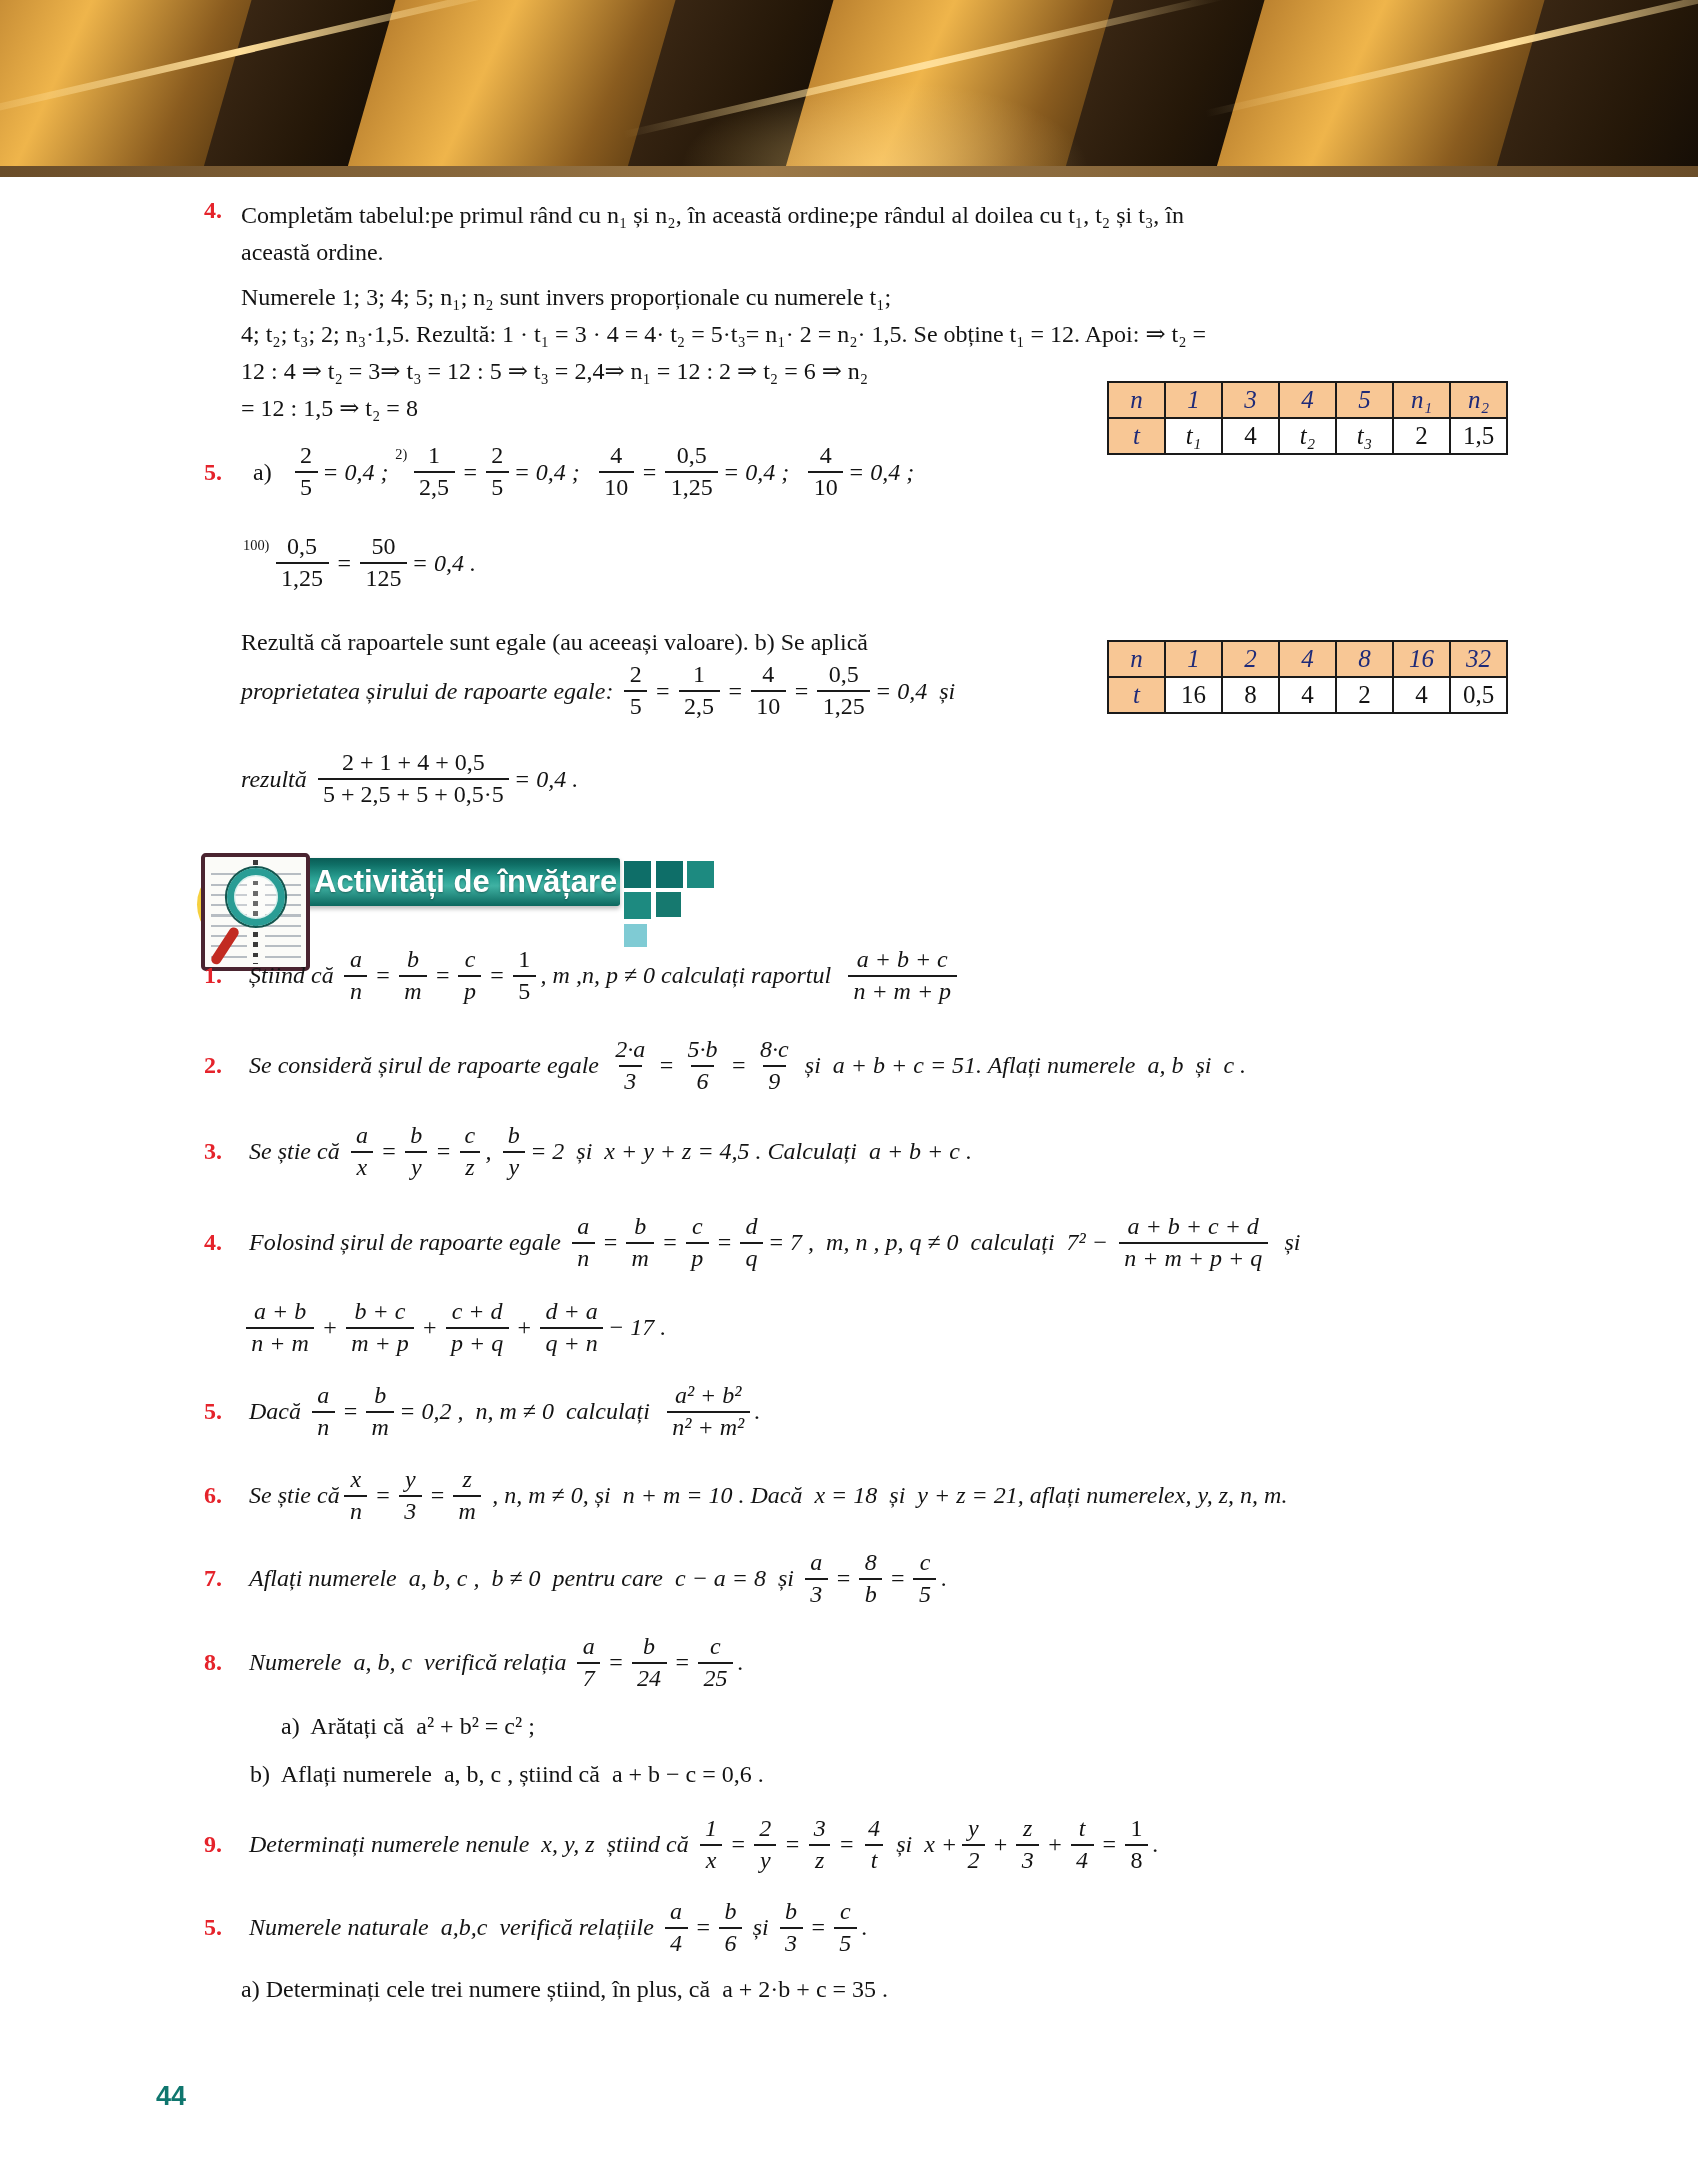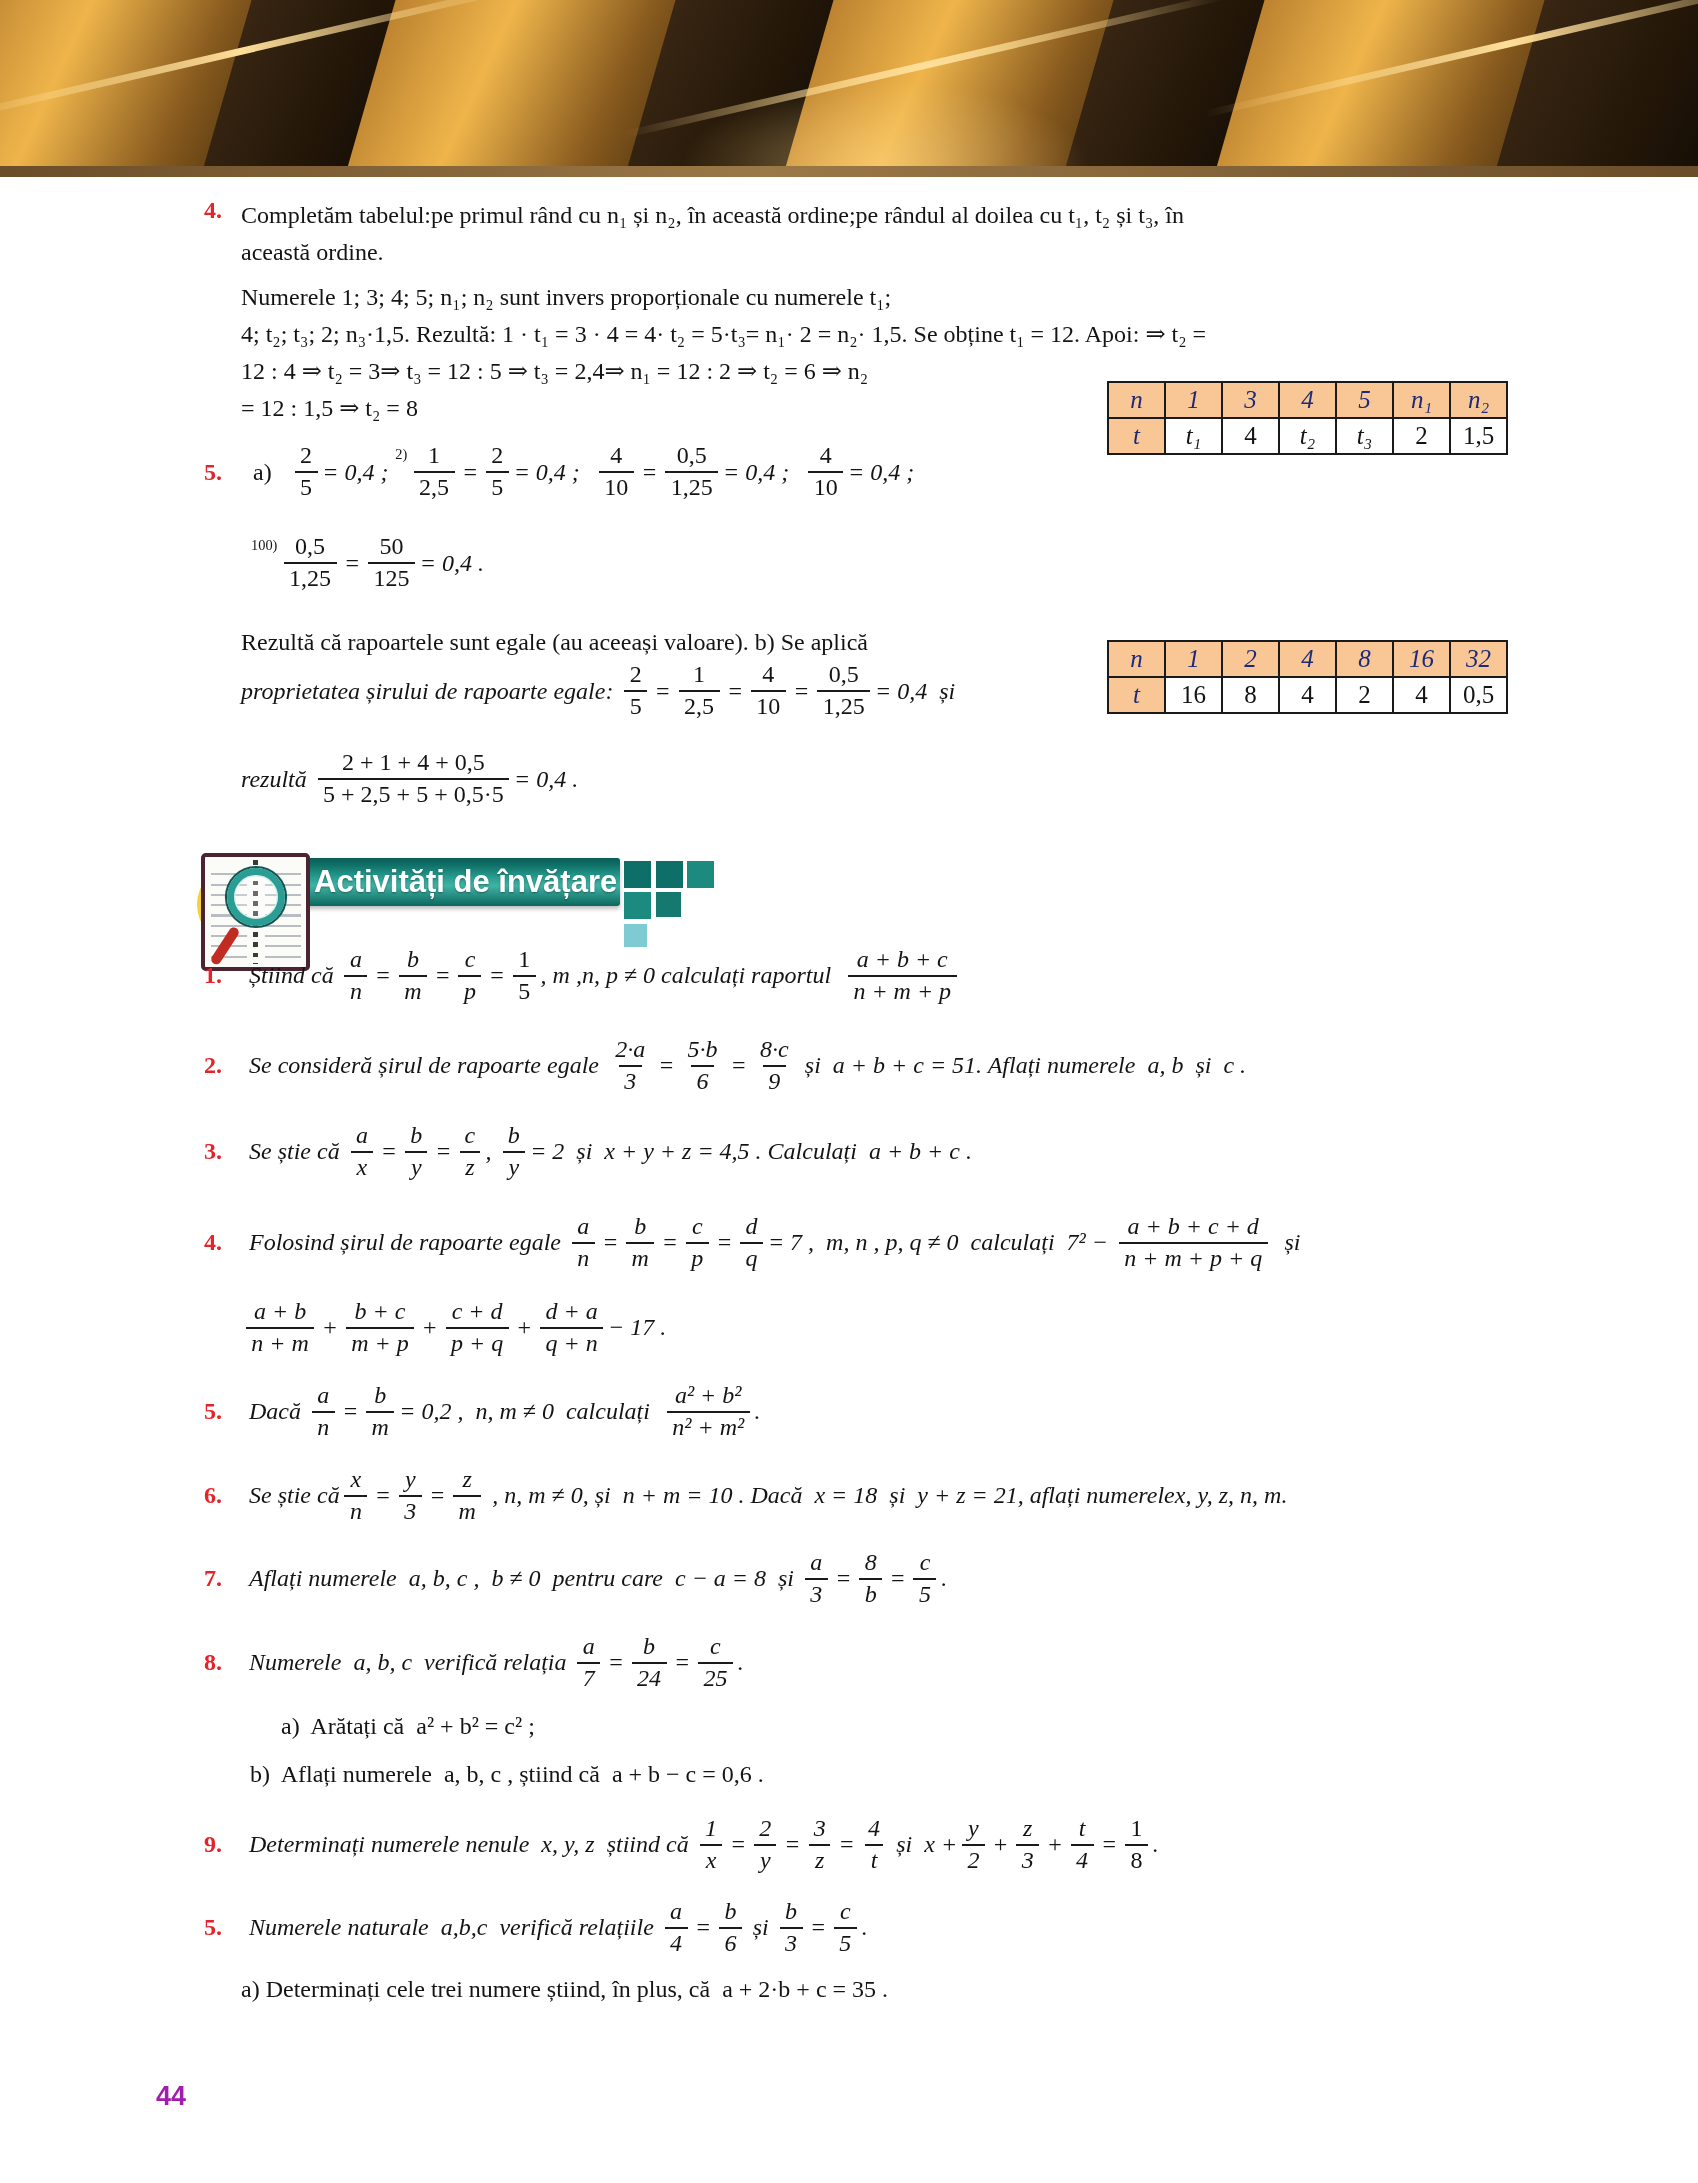--- a/index.html
+++ b/index.html
@@ -51,21 +51,21 @@
   #icon-book .pg{position:absolute;top:8.2px;bottom:8.2px;width:36px;
       background:repeating-linear-gradient(180deg,transparent 0 8.2px,#b7bdc3 8.2px 10.3px);}
   #icon-book .pg.l{left:5.5px;} #icon-book .pg.r{right:5.5px;}
   #icon-book .spiral{position:absolute;left:50%;top:2.7px;bottom:2.7px;width:5.5px;margin-left:-2.7px;
       background:repeating-linear-gradient(180deg,#3a3a3a 0 4.8px,transparent 4.8px 10.3px);}
   #icon-lens{position:absolute;left:227px;top:868px;width:44px;height:44px;border-radius:50%;
       border:7.5px solid #2a9d95;box-shadow:0 0 0 2.1px #14564f, inset 0 0 0 1.4px #d8efec;background:rgba(255,255,255,.25);}
   #icon-handle{position:absolute;left:220px;top:925px;width:10.3px;height:42px;background:#c22b21;
       border-radius:5.5px;transform:rotate(33deg);}
   #pagenum{position:absolute;left:156px;top:2081px;font-family:"Liberation Sans","DejaVu Sans",sans-serif;
-      font-weight:bold;font-size:27px;color:#a21caf;}
+      font-weight:bold;font-size:27px;color:#0f766e;}
 </style>
 </head>
 <body>
 
 <div id="page">
 
   <div id="hdr">
     <div class="cube" style="left:-55px;"></div>
     <div class="cube dark" style="left:226px;width:164px;"></div>
     <div class="cube" style="left:370px;"></div>
@@ -124,21 +124,21 @@
     <span class="seg">= 0,4 ;</span>
     <span class="frac" style="margin-left:19px;"><span>4</span><span>10</span></span>
     <span class="eq">=</span>
     <span class="frac"><span>0,5</span><span>1,25</span></span>
     <span class="seg">= 0,4 ;</span>
     <span class="frac" style="margin-left:19px;"><span>4</span><span>10</span></span>
     <span class="seg">= 0,4 ;</span>
   </div>
 
   <div class="mrow" style="left:241px;top:522px;height:82px;">
-    <span class="supmark" style="margin-left:10px;">100)</span>
+    <span class="supmark" style="margin-left:2px;">100)</span>
     <span class="frac"><span>0,5</span><span>1,25</span></span>
     <span class="eq">=</span>
     <span class="frac"><span>50</span><span>125</span></span>
     <span class="seg">= 0,4 .</span>
   </div>
 
   <div class="line" style="left:241px;top:624px;">Rezultă că rapoartele sunt egale (au aceeași valoare). b) Se aplică</div>
   <div class="mrow" style="left:241px;top:650px;height:82px;">
     <span class="seg">proprietatea șirului de rapoarte egale: </span>
     <span class="frac"><span>2</span><span>5</span></span>

